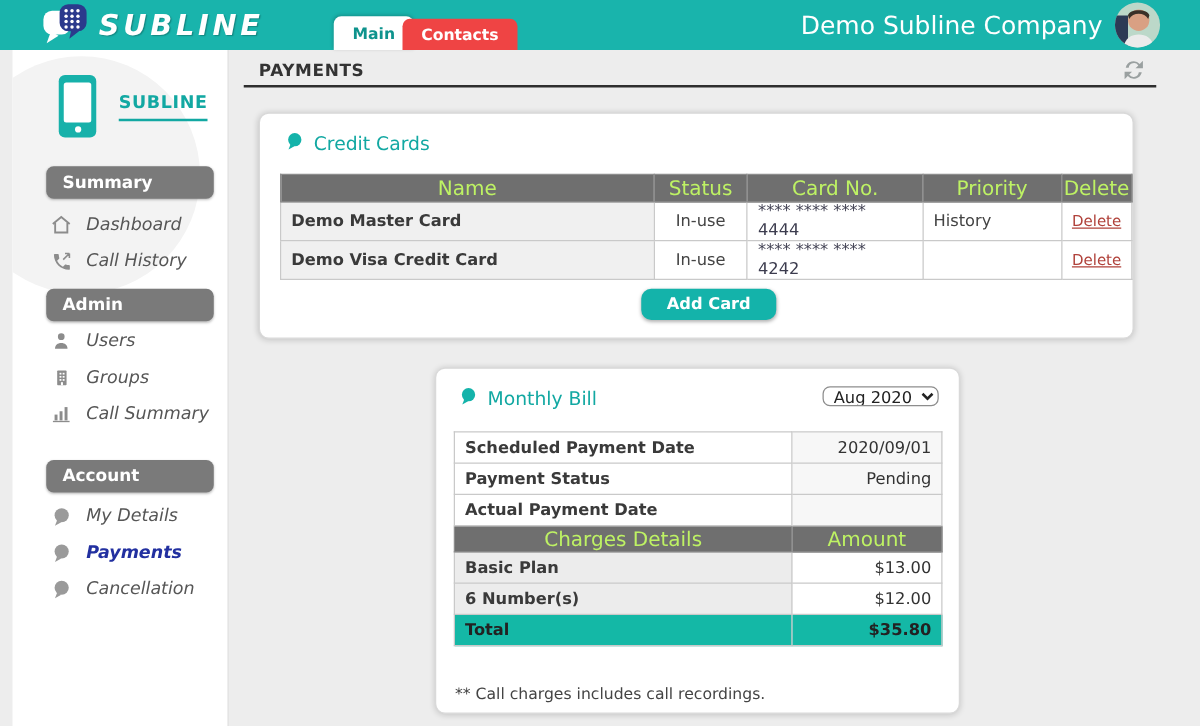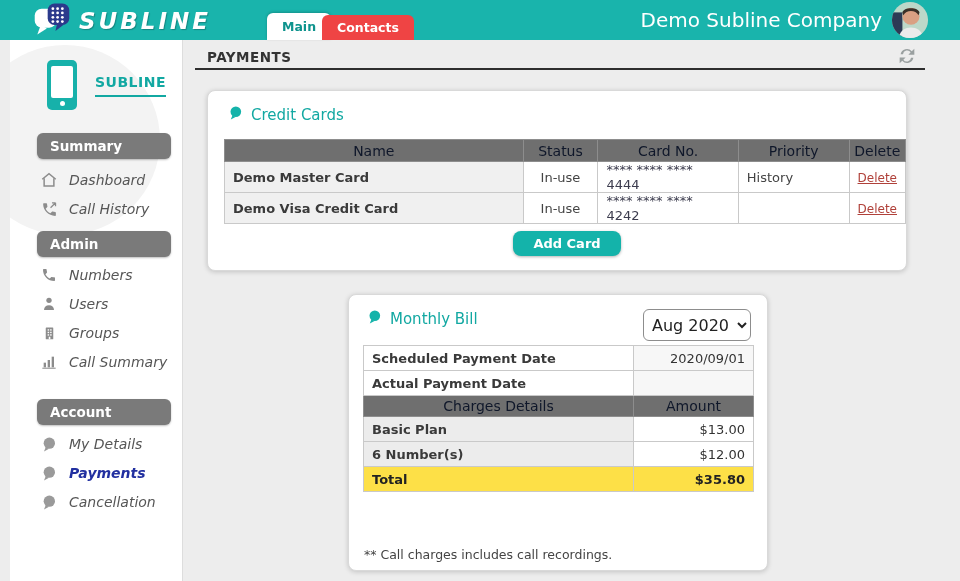--- a/index.html
+++ b/index.html
@@ -41,45 +41,45 @@
   .panel { position:absolute; background:#fff; border:1px solid #d9d9d9; border-radius:8px; box-shadow:0 1px 5px rgba(0,0,0,.18); }
   .panel-cc { left:207px; top:90px; width:700px; height:181px; }
   .panel-bill { left:348px; top:294px; width:420px; height:277px; }
 
   .panel-title { position:absolute; display:flex; align-items:center; gap:8px; color:#12a8a2; font-size:15px; }
   .cc-title { left:20px; top:14px; }
   .bill-title { left:18px; top:14px; }
 
   table { border-collapse:collapse; }
   td,th { border:1px solid #c9c9c9; font-size:13px; }
-  th { background:#6f6f6f; color:#0f172a; font-weight:normal; font-size:14px; border-color:#8d8d8d; }
+  th { background:#6f6f6f; color:#bef264; font-weight:normal; font-size:16px; border-color:#8d8d8d; }
 
   .cc-table { position:absolute; left:16px; top:48px; }
   .cc-table th { height:22px; }
   .cc-table td { height:25px; padding:0 8px; }
   .col-name{width:300px;} .col-status{width:75px;} .col-card{width:141px;} .col-priority{width:111px;} .col-delete{width:40px;}
   .cell-name { background:#f0f0f0; font-weight:bold; color:#3a3a3a; }
   .cell-status { text-align:center; color:#444; }
   .cell-card { color:#3c3c4e; }
   .cell-delete { text-align:center; padding:0 4px; }
   .delete-link { color:#b0413a; text-decoration:underline; font-size:12px; cursor:pointer; }
 
   .add-card-btn { position:absolute; left:305px; top:140px; width:108px; height:25px; background:#14b3aa; border:none; border-radius:8px; color:#fff; font-weight:bold; font-size:13px; font-family:inherit; cursor:pointer; box-shadow:0 1px 3px rgba(0,0,0,.3); }
 
-  .month-select { position:absolute; right:16px; top:14px; height:32px; font-family:inherit; font-size:16px; color:#222; border:1px solid #8d8d8d; border-radius:6px; background:#fff; padding:0 4px; cursor:pointer; }
+  .month-select { position:absolute; right:16px; top:14px; height:16px; font-family:inherit; font-size:13px; color:#222; border:1px solid #8d8d8d; border-radius:6px; background:#fff; padding:0 4px; cursor:pointer; }
 
   .bill-table { position:absolute; left:14px; top:50px; }
   .bill-table td { height:25px; padding:0 8px; }
   .bill-table th { height:21px; }
   .bcol-label{width:270px;} .bcol-value{width:120px;}
   .b-label { font-weight:bold; color:#3a3a3a; }
   .b-value { text-align:right; color:#333; background:#f7f7f7; }
   .charge-label { background:#ececec; font-weight:bold; color:#3a3a3a; }
   .charge-value { text-align:right; color:#333; }
-  .total-row td { background:#fde047; font-weight:bold; color:#222; }
+  .total-row td { background:#14b8a6; font-weight:bold; color:#222; }
   .footnote { position:absolute; left:15px; top:252px; font-size:12.5px; color:#444; }
 </style>
 </head>
 <body>
 
 <div class="app-header">
   <div class="logo-wrap">
     <span>
       <svg width="38" height="36" viewBox="0 0 44 40">
         <rect x="2" y="8" width="25" height="22" rx="8" fill="#ffffff"></rect>
@@ -149,28 +149,20 @@
       <svg width="17" height="17" viewBox="0 0 24 24">
         <path fill="#8c8c8c" d="M6.62 10.79c1.44 2.83 3.76 5.14 6.59 6.59l2.2-2.21c.27-.27.67-.36 1.02-.24 1.12.37 2.33.57 3.57.57.55 0 1 .45 1 1V20c0 .55-.45 1-1 1-9.39 0-17-7.61-17-17 0-.55.45-1 1-1h3.5c.55 0 1 .45 1 1 0 1.25.2 2.45.57 3.57.11.35.03.74-.25 1.02l-2.2 2.2z"></path>
         <path stroke="#8c8c8c" stroke-width="1.8" fill="none" d="M13.5 9.5 L20.5 2.5 M20.5 2.5 v5 M20.5 2.5 h-5"></path>
       </svg>
       </span>
     <span>Call History</span>
   </div>
 
   <div class="section-bar bar-admin">Admin</div>
 
-  <div class="side-item mt5">
-    <span class="ic">
-      <svg width="16" height="16" viewBox="0 0 24 24">
-        <path fill="#8c8c8c" d="M6.62 10.79c1.44 2.83 3.76 5.14 6.59 6.59l2.2-2.21c.27-.27.67-.36 1.02-.24 1.12.37 2.33.57 3.57.57.55 0 1 .45 1 1V20c0 .55-.45 1-1 1-9.39 0-17-7.61-17-17 0-.55.45-1 1-1h3.5c.55 0 1 .45 1 1 0 1.25.2 2.45.57 3.57.11.35.03.74-.25 1.02l-2.2 2.2z"></path>
-      </svg>
-      </span>
-    <span>Numbers</span>
-  </div>
   <div class="side-item mt3">
     <span class="ic">
       <svg width="16" height="16" viewBox="0 0 24 24" fill="#8c8c8c">
         <circle cx="12" cy="6.5" r="4"></circle>
           <path d="M4.5 21c0-4.5 3.2-7 7.5-7s7.5 2.5 7.5 7z"></path>
       </svg>
       </span>
     <span>Users</span>
   </div>
   <div class="side-item mt3">
@@ -295,20 +287,24 @@
     <option>Aug 2020</option>
   </select>
 
   <table class="bill-table">
     <tbody>
         <tr>
       <td class="b-label bcol-label">Scheduled Payment Date</td>
       <td class="b-value bcol-value">2020/09/01</td>
     </tr>
     <tr>
+      <td class="b-label">Payment Status</td>
+      <td class="b-value">Pending</td>
+    </tr>
+    <tr>
       <td class="b-label">Actual Payment Date</td>
       <td class="b-value"></td>
     </tr>
     <tr>
       <th>Charges Details</th>
       <th>Amount</th>
     </tr>
     <tr>
       <td class="charge-label">Basic Plan</td>
       <td class="charge-value">$13.00</td>

